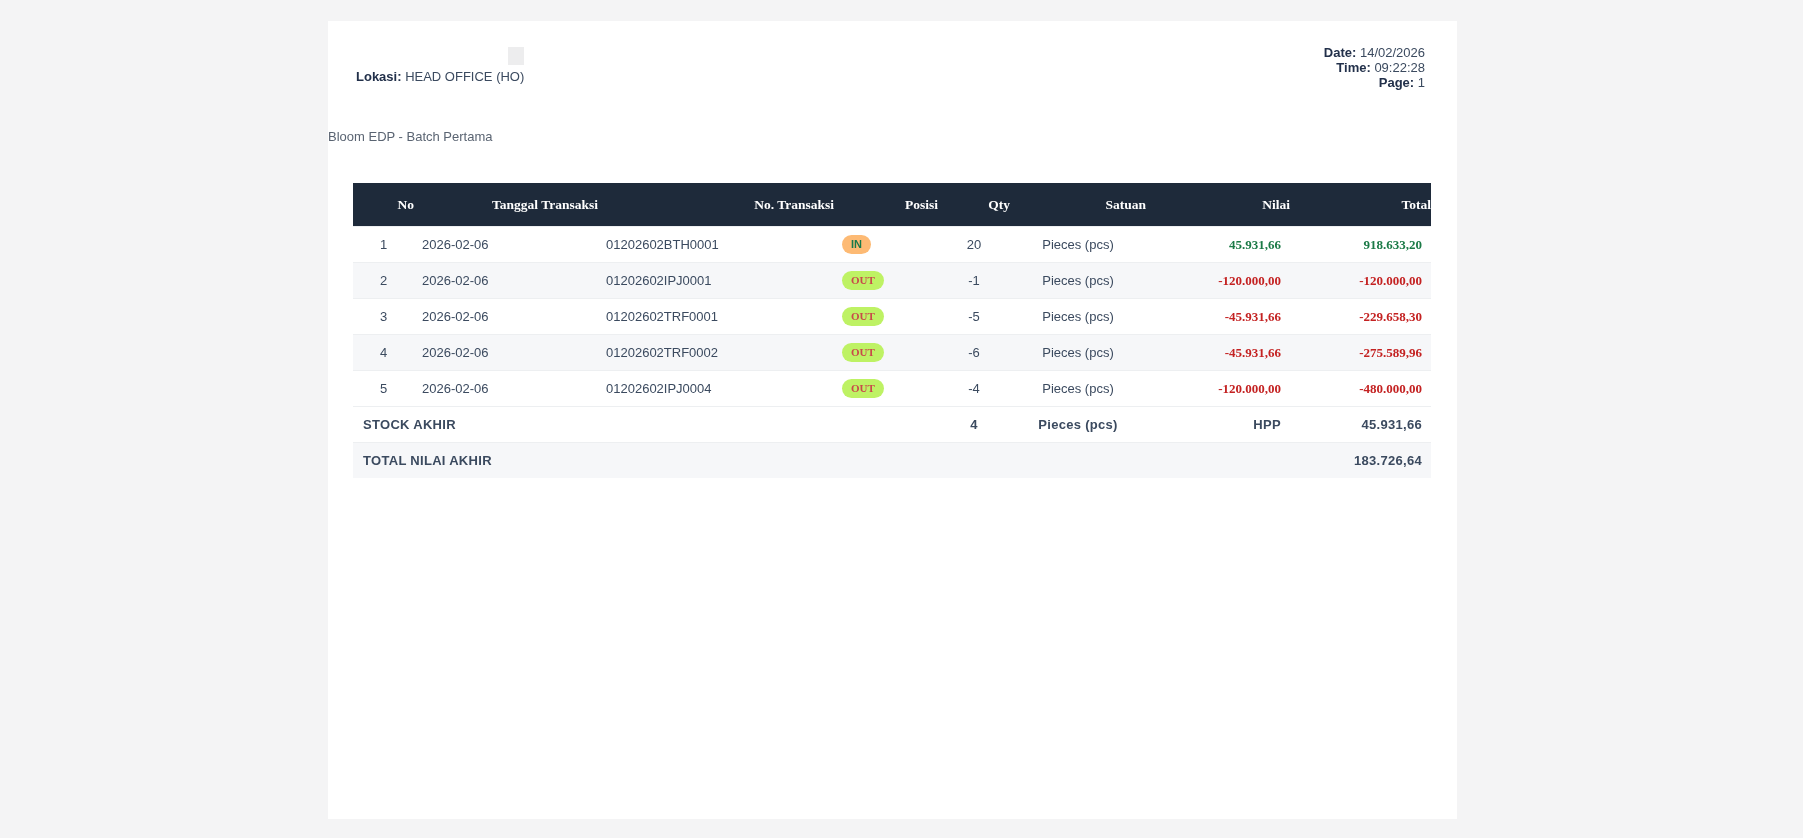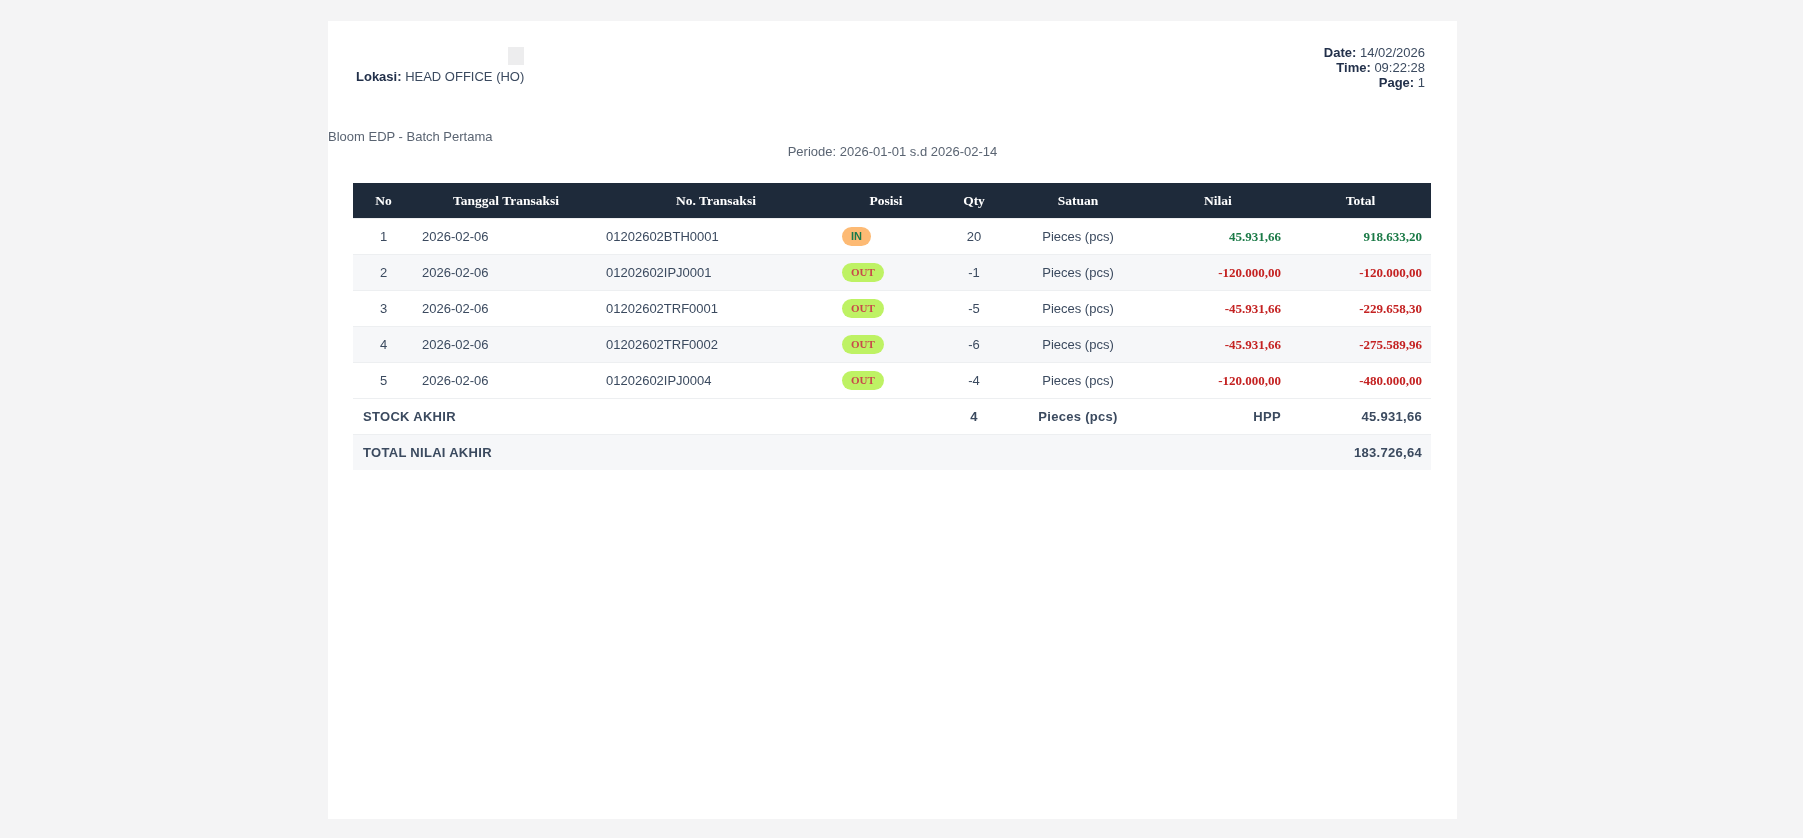--- a/index.html
+++ b/index.html
@@ -45,21 +45,21 @@
   }
   
   table.stock {
     position: absolute; left: 25px; top: 162px;
     width: 1078px; border-collapse: collapse; table-layout: fixed;
   }
   table.stock thead th {
     background: #1e2a3a; color: #ffffff;
     font-family: "Liberation Serif", serif;
     font-weight: bold; font-size: 13.5px;
-    height: 35px; text-align: center; padding: 0;
+    height: 43px; text-align: right; padding: 0;
   }
   table.stock tbody td {
     height: 35px; font-size: 13px; color: #3b4a5f;
     border-top: 1px solid #edeff1; padding: 0;
     background: #ffffff;
   }
   table.stock tbody tr:nth-child(even) td { background: #f6f7f9; }
   td.c, th.c { text-align: center; }
   td.l, th.l { text-align: left; padding-left: 8px !important; }
   td.r, th.r { text-align: right; padding-right: 9px !important; }
@@ -105,21 +105,20 @@
       <span class="b">Time:</span>
       <span>09:22:28</span>
     </div>
     <div>
       <span class="b">Page:</span>
       <span>1</span>
     </div>
   </div>
 
   <div class="subtitle">Bloom EDP - Batch Pertama</div>
-  <div class="periode">Periode: 2026-01-01 s.d 2026-02-14</div>
 
   <table class="stock">
     <colgroup>
       <col style="width:61px">
         <col style="width:184px">
         <col style="width:236px">
         <col style="width:104px">
       <col style="width:72px">
         <col style="width:136px">
         <col style="width:144px">

